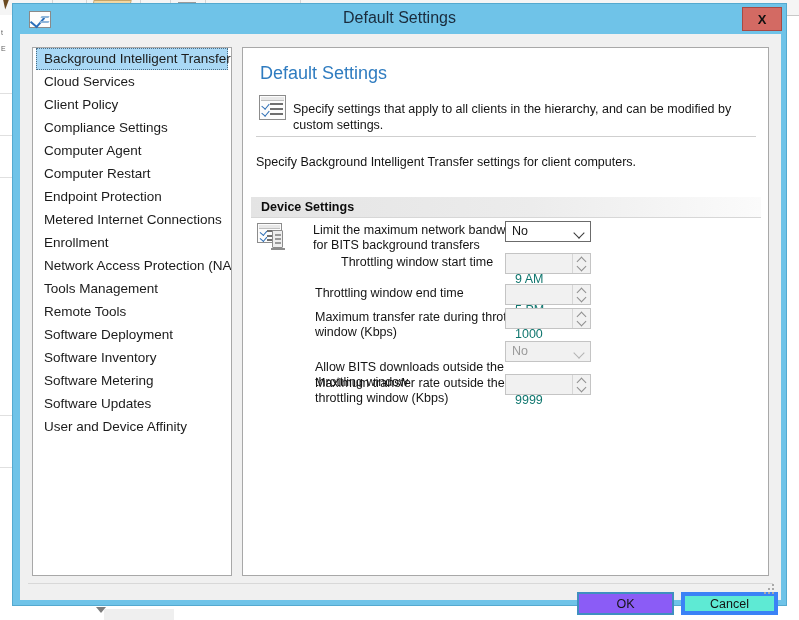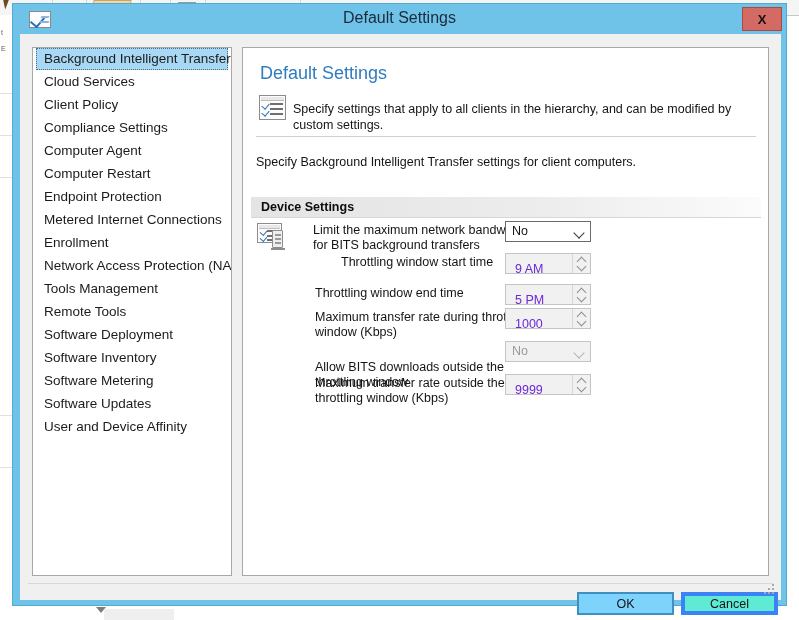--- a/index.html
+++ b/index.html
@@ -282,22 +282,22 @@
   }
 
   .spin {
     position: absolute;
     width: 86px; height: 21px;
     background: #f1f1f1;
     border: 1px solid #c4c4c4;
     box-sizing: border-box;
   }
   .spin .val {
-    position: absolute; left: 9px; top: 8px;
-    font-size: 12.5px; color: #6d28d9;
+    position: absolute; left: 9px; top: 18px;
+    font-size: 12.5px; color: #0f766e;
   }
   .spin .btns {
     position: absolute; right: 0; top: 0; width: 17px; height: 19px;
     background: #f1f1f1; border-left: 1px solid #d6d6d6;
   }
   .spin .up, .spin .dn {
     position: absolute; left: 5px; width: 6px; height: 6px;
   }
   .spin .up {
     top: 4px;
@@ -318,21 +318,21 @@
   .dlg-btn {
     position: absolute;
     width: 97px; height: 23px;
     background: #5eead4;
     border: 4px solid #3b82f6;
     box-sizing: border-box;
     font-size: 12.5px; color: #141414;
     display: flex; align-items: center; justify-content: center;
     cursor: pointer;
   }
-  #ok-btn { left: 557px; top: 558px; border: 2px solid #3f8fc0; background: #7dd3fc; }
+  #ok-btn { left: 557px; top: 558px; border: 2px solid #3f8fc0; background: #8b5cf6; }
   #cancel-btn { left: 661px; top: 558px; }
 
   #grip {
     position: absolute; right: 5px; bottom: 4px;
     width: 12px; height: 12px;
   }
   #grip i {
     position: absolute; width: 2px; height: 2px; background: #a9a9a9;
   }
 </style>

